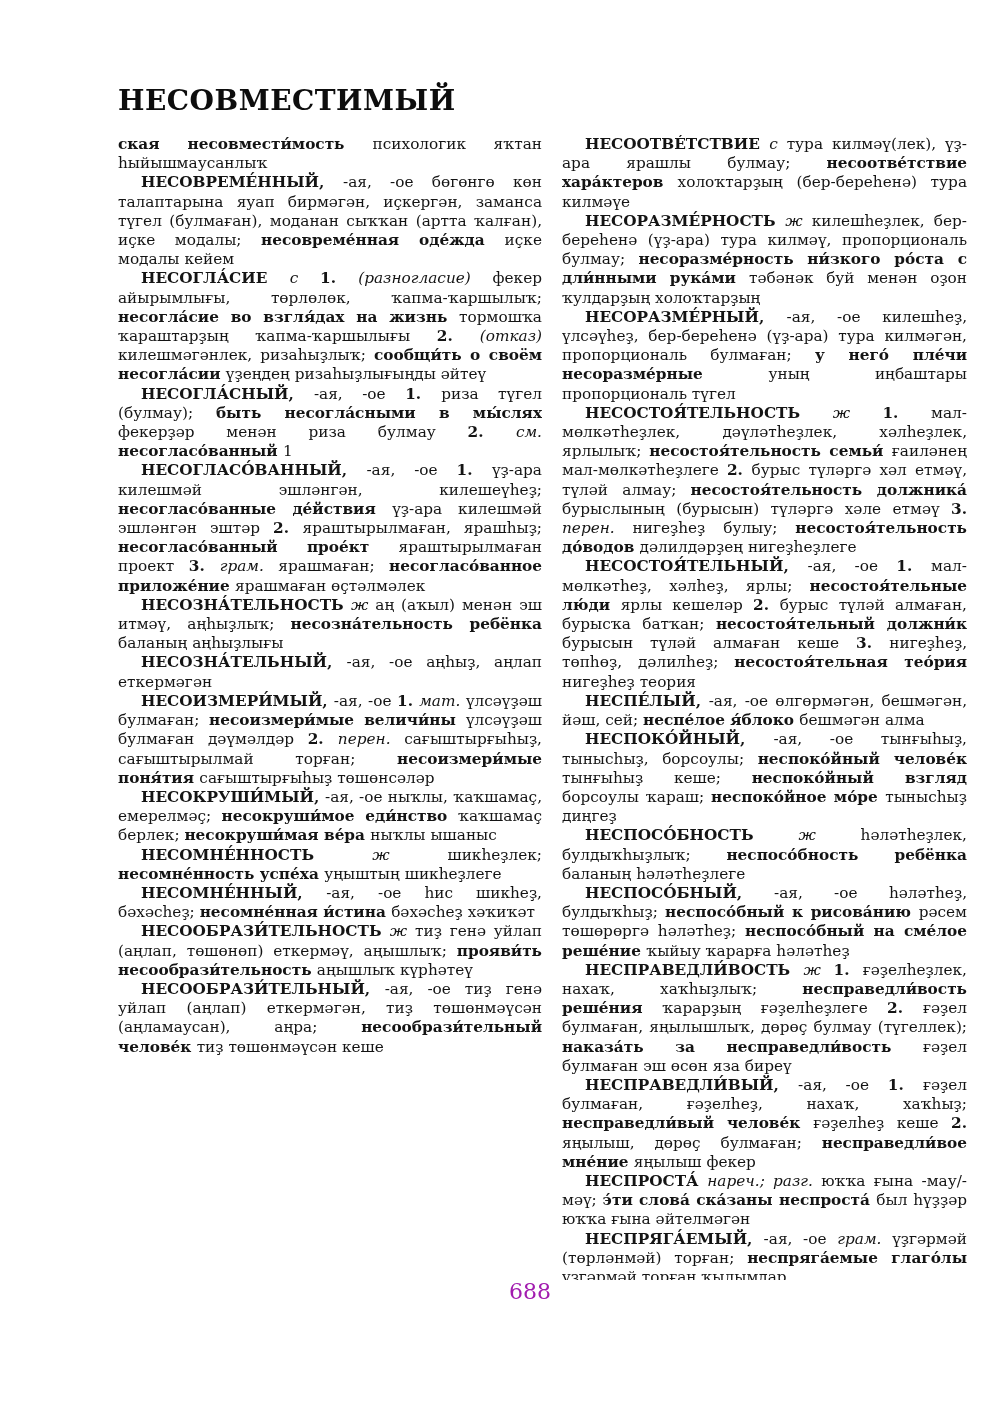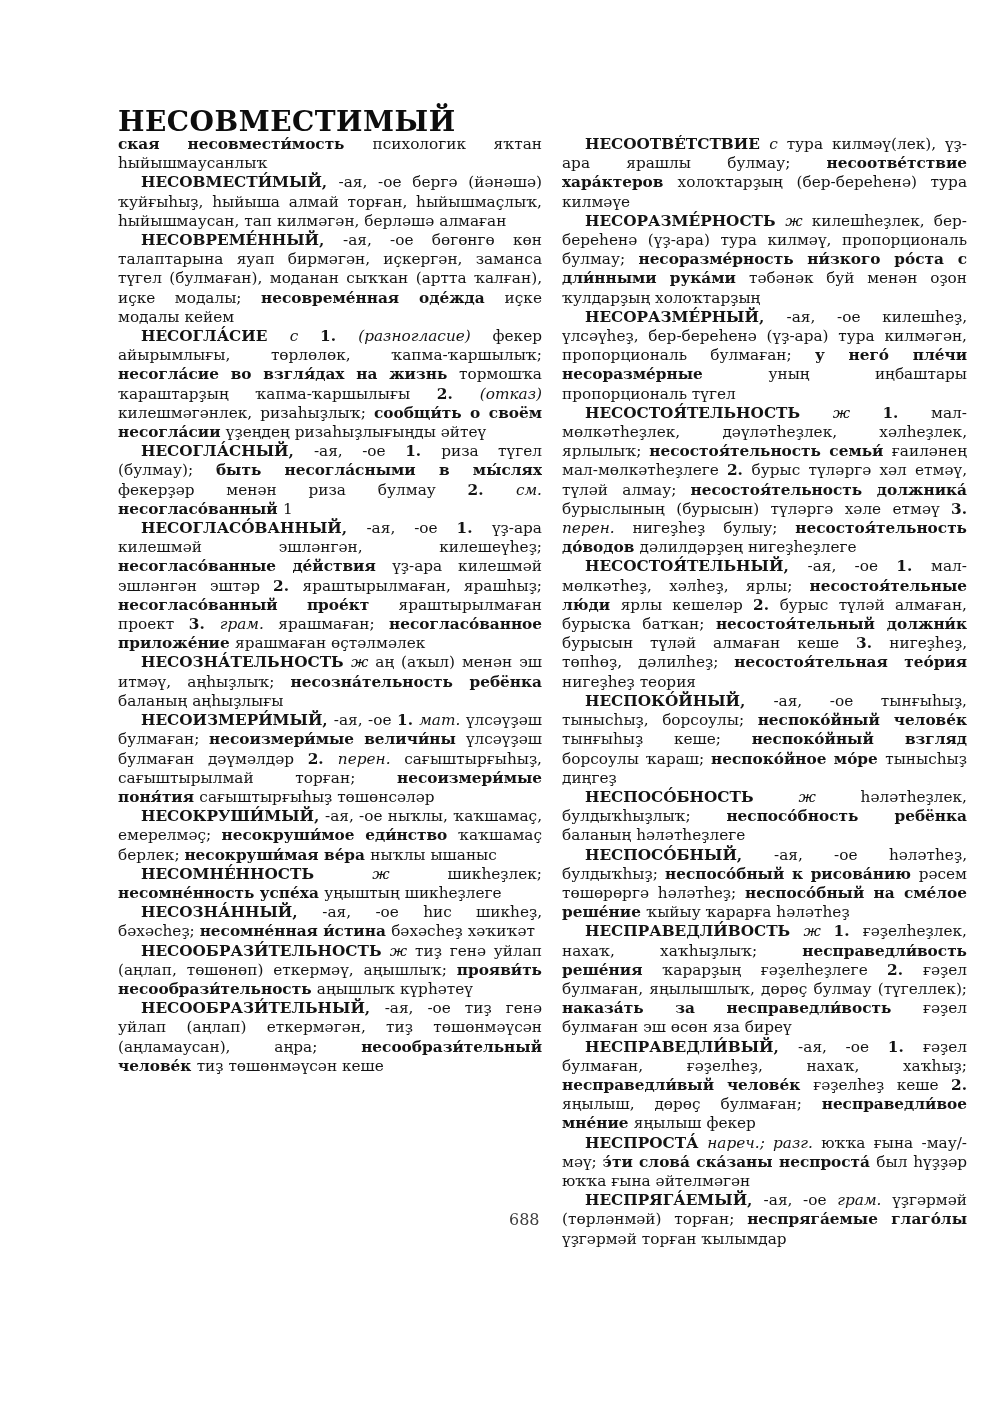--- a/index.html
+++ b/index.html
@@ -7,21 +7,21 @@
     width: 1000px; height: 1427px;
     background: #ffffff;
     color: #141414;
     font-family: "DejaVu Serif", "Liberation Serif", serif;
     position: relative;
     overflow: hidden;
   }
   .page { position: absolute; inset: 0; }
   .running-head {
     position: absolute;
-    left: 118px; top: 105px;
+    left: 118px; top: 84px;
     margin: 0;
     font-size: 28px;
     font-weight: bold;
     letter-spacing: 0.5px;
     color: #0d0d0d;
     white-space: nowrap;
   }
   .col {
     position: absolute;
     top: 135px;
@@ -32,51 +32,52 @@
     text-align: justify;
   }
   .col-left  { left: 118px; width: 424px; }
   .col-right { left: 562px; width: 405px; }
   .entry { margin: 0; text-indent: 1.5em; }
   .entry.no-indent { text-indent: 0; }
   .run-b  { font-weight: bold; }
   .run-i  { font-style: italic; }
   .page-number {
     position: absolute;
-    left: 509px; top: 1210px;
-    font-size: 16px;
-    color: #404040;
+    left: 509px; top: 1279px;
+    font-size: 22px;
+    color: #a21caf;
   }
 </style>
 </head>
 <body>
 
 <div class="page">
   <h1 class="running-head">НЕСОВМЕСТИМЫЙ</h1>
   <div class="col col-left">
       <p class="entry no-indent"><span class="run-b">ская несовмести́мость </span><span class="run-r">психологик яҡтан һыйышмаусанлыҡ</span></p>
-      <p class="entry"><span class="run-b">НЕСОВМЕСТИ́МЫЙ, </span><span class="run-r">-ая, -ое бергә (йәнәшә) ҡуйғыһыҙ, һыйыша алмай торған, һыйышмаҫлыҡ, һыйышмаусан, тап килмәгән, берләшә алмаған</span></p>
       <p class="entry"><span class="run-b">НЕСОВРЕМЕ́ННЫЙ, </span><span class="run-r">-ая, -ое бөгөнгө көн талаптарына яуап бирмәгән, иҫкергән, заманса түгел (булмаған), моданан сыҡҡан (артта ҡалған), иҫке модалы; </span><span class="run-b">несовреме́нная оде́жда </span><span class="run-r">иҫке модалы кейем</span></p>
       <p class="entry"><span class="run-b">НЕСОГЛА́СИЕ </span><span class="run-i">с </span><span class="run-b">1. </span><span class="run-i">(разногласие) </span><span class="run-r">фекер айырымлығы, төрлөлөк, ҡапма-ҡаршылыҡ; </span><span class="run-b">несогла́сие во взгля́дах на жизнь </span><span class="run-r">тормошҡа ҡараштарҙың ҡапма-ҡаршылығы </span><span class="run-b">2. </span><span class="run-i">(отказ) </span><span class="run-r">килешмәгәнлек, ризаһыҙлыҡ; </span><span class="run-b">сообщи́ть о своём несогла́сии </span><span class="run-r">үҙеңдең ризаһыҙлығыңды әйтеү</span></p>
       <p class="entry"><span class="run-b">НЕСОГЛА́СНЫЙ, </span><span class="run-r">-ая, -ое </span><span class="run-b">1. </span><span class="run-r">риза түгел (булмау); </span><span class="run-b">быть несогла́сными в мы́слях </span><span class="run-r">фекерҙәр менән риза булмау </span><span class="run-b">2. </span><span class="run-i">см. </span><span class="run-b">несогласо́ванный </span><span class="run-r">1</span></p>
       <p class="entry"><span class="run-b">НЕСОГЛАСО́ВАННЫЙ, </span><span class="run-r">-ая, -ое </span><span class="run-b">1. </span><span class="run-r">үҙ-ара килешмәй эшләнгән, килешеүһеҙ; </span><span class="run-b">несогласо́ванные де́йствия </span><span class="run-r">үҙ-ара килешмәй эшләнгән эштәр </span><span class="run-b">2. </span><span class="run-r">яраштырылмаған, ярашһыҙ; </span><span class="run-b">несогласо́ванный прое́кт </span><span class="run-r">яраштырылмаған проект </span><span class="run-b">3. </span><span class="run-i">грам. </span><span class="run-r">ярашмаған; </span><span class="run-b">несогласо́ванное приложе́ние </span><span class="run-r">ярашмаған өҫтәлмәлек</span></p>
       <p class="entry"><span class="run-b">НЕСОЗНА́ТЕЛЬНОСТЬ </span><span class="run-i">ж </span><span class="run-r">аң (аҡыл) менән эш итмәү, аңһыҙлыҡ; </span><span class="run-b">несозна́тельность ребёнка </span><span class="run-r">баланың аңһыҙлығы</span></p>
+      <p class="entry"><span class="run-b">НЕСОЗНА́ТЕЛЬНЫЙ, </span><span class="run-r">-ая, -ое аңһыҙ, аңлап еткермәгән</span></p>
       <p class="entry"><span class="run-b">НЕСОИЗМЕРИ́МЫЙ, </span><span class="run-r">-ая, -ое </span><span class="run-b">1. </span><span class="run-i">мат. </span><span class="run-r">үлсәүҙәш булмаған; </span><span class="run-b">несоизмери́мые величи́ны </span><span class="run-r">үлсәүҙәш булмаған дәүмәлдәр </span><span class="run-b">2. </span><span class="run-i">перен. </span><span class="run-r">сағыштырғыһыҙ, сағыштырылмай торған; </span><span class="run-b">несоизмери́мые поня́тия </span><span class="run-r">сағыштырғыһыҙ төшөнсәләр</span></p>
       <p class="entry"><span class="run-b">НЕСОКРУШИ́МЫЙ, </span><span class="run-r">-ая, -ое ныҡлы, ҡаҡшамаҫ, емерелмәҫ; </span><span class="run-b">несокруши́мое еди́нство </span><span class="run-r">ҡаҡшамаҫ берлек; </span><span class="run-b">несокруши́мая ве́ра </span><span class="run-r">ныҡлы ышаныс</span></p>
       <p class="entry"><span class="run-b">НЕСОМНЕ́ННОСТЬ </span><span class="run-i">ж </span><span class="run-r">шикһеҙлек; </span><span class="run-b">несомне́нность успе́ха </span><span class="run-r">уңыштың шикһеҙлеге</span></p>
-      <p class="entry"><span class="run-b">НЕСОЗНА́ННЫЙ, </span><span class="run-r">-ая, -ое һис шикһеҙ, бәхәсһеҙ; </span><span class="run-b">несомне́нная и́стина </span><span class="run-r">бәхәсһеҙ хәҡиҡәт</span></p>
+      <p class="entry"><span class="run-b">НЕСОМНЕ́ННЫЙ, </span><span class="run-r">-ая, -ое һис шикһеҙ, бәхәсһеҙ; </span><span class="run-b">несомне́нная и́стина </span><span class="run-r">бәхәсһеҙ хәҡиҡәт</span></p>
       <p class="entry"><span class="run-b">НЕСООБРАЗИ́ТЕЛЬНОСТЬ </span><span class="run-i">ж </span><span class="run-r">тиҙ генә уйлап (аңлап, төшөнөп) еткермәү, аңышлыҡ; </span><span class="run-b">прояви́ть несообрази́тельность </span><span class="run-r">аңышлыҡ күрһәтеү</span></p>
       <p class="entry"><span class="run-b">НЕСООБРАЗИ́ТЕЛЬНЫЙ, </span><span class="run-r">-ая, -ое тиҙ генә уйлап (аңлап) еткермәгән, тиҙ төшөнмәүсән (аңламаусан), аңра; </span><span class="run-b">несообрази́тельный челове́к </span><span class="run-r">тиҙ төшөнмәүсән кеше</span></p>
     </div>
   <div class="col col-right">
       <p class="entry"><span class="run-b">НЕСООТВЕ́ТСТВИЕ </span><span class="run-i">с </span><span class="run-r">тура килмәү(лек), үҙ-ара ярашлы булмау; </span><span class="run-b">несоотве́тствие хара́ктеров </span><span class="run-r">холоҡтарҙың (бер-береһенә) тура килмәүе</span></p>
       <p class="entry"><span class="run-b">НЕСОРАЗМЕ́РНОСТЬ </span><span class="run-i">ж </span><span class="run-r">килешһеҙлек, бер-береһенә (үҙ-ара) тура килмәү, пропорциональ булмау; </span><span class="run-b">несоразме́рность ни́зкого ро́ста с дли́нными рука́ми </span><span class="run-r">тәбәнәк буй менән оҙон ҡулдарҙың холоҡтарҙың</span></p>
       <p class="entry"><span class="run-b">НЕСОРАЗМЕ́РНЫЙ, </span><span class="run-r">-ая, -ое килешһеҙ, үлсәүһеҙ, бер-береһенә (үҙ-ара) тура килмәгән, пропорциональ булмаған; </span><span class="run-b">у него́ пле́чи несоразме́рные </span><span class="run-r">уның иңбаштары пропорциональ түгел</span></p>
       <p class="entry"><span class="run-b">НЕСОСТОЯ́ТЕЛЬНОСТЬ </span><span class="run-i">ж </span><span class="run-b">1. </span><span class="run-r">мал-мөлкәтһеҙлек, дәүләтһеҙлек, хәлһеҙлек, ярлылыҡ; </span><span class="run-b">несостоя́тельность семьи́ </span><span class="run-r">ғаиләнең мал-мөлкәтһеҙлеге </span><span class="run-b">2. </span><span class="run-r">бурыс түләргә хәл етмәү, түләй алмау; </span><span class="run-b">несостоя́тельность должника́ </span><span class="run-r">бурыслының (бурысын) түләргә хәле етмәү </span><span class="run-b">3. </span><span class="run-i">перен. </span><span class="run-r">нигеҙһеҙ булыу; </span><span class="run-b">несостоя́тельность до́водов </span><span class="run-r">дәлилдәрҙең нигеҙһеҙлеге</span></p>
       <p class="entry"><span class="run-b">НЕСОСТОЯ́ТЕЛЬНЫЙ, </span><span class="run-r">-ая, -ое </span><span class="run-b">1. </span><span class="run-r">мал-мөлкәтһеҙ, хәлһеҙ, ярлы; </span><span class="run-b">несостоя́тельные лю́ди </span><span class="run-r">ярлы кешеләр </span><span class="run-b">2. </span><span class="run-r">бурыс түләй алмаған, бурысҡа батҡан; </span><span class="run-b">несостоя́тельный должни́к </span><span class="run-r">бурысын түләй алмаған кеше </span><span class="run-b">3. </span><span class="run-r">нигеҙһеҙ, төпһөҙ, дәлилһеҙ; </span><span class="run-b">несостоя́тельная тео́рия </span><span class="run-r">нигеҙһеҙ теория</span></p>
+      <p class="entry"><span class="run-b">НЕСПЕ́ЛЫЙ, </span><span class="run-r">-ая, -ое өлгөрмәгән, бешмәгән, йәш, сей; </span><span class="run-b">неспе́лое я́блоко </span><span class="run-r">бешмәгән алма</span></p>
       <p class="entry"><span class="run-b">НЕСПОКО́ЙНЫЙ, </span><span class="run-r">-ая, -ое тынғыһыҙ, тынысһыҙ, борсоулы; </span><span class="run-b">неспоко́йный челове́к </span><span class="run-r">тынғыһыҙ кеше; </span><span class="run-b">неспоко́йный взгляд </span><span class="run-r">борсоулы ҡараш; </span><span class="run-b">неспоко́йное мо́ре </span><span class="run-r">тынысһыҙ диңгеҙ</span></p>
       <p class="entry"><span class="run-b">НЕСПОСО́БНОСТЬ </span><span class="run-i">ж </span><span class="run-r">һәләтһеҙлек, булдыҡһыҙлыҡ; </span><span class="run-b">неспосо́бность ребёнка </span><span class="run-r">баланың һәләтһеҙлеге</span></p>
       <p class="entry"><span class="run-b">НЕСПОСО́БНЫЙ, </span><span class="run-r">-ая, -ое һәләтһеҙ, булдыҡһыҙ; </span><span class="run-b">неспосо́бный к рисова́нию </span><span class="run-r">рәсем төшөрөргә һәләтһеҙ; </span><span class="run-b">неспосо́бный на сме́лое реше́ние </span><span class="run-r">ҡыйыу ҡарарға һәләтһеҙ</span></p>
       <p class="entry"><span class="run-b">НЕСПРАВЕДЛИ́ВОСТЬ </span><span class="run-i">ж </span><span class="run-b">1. </span><span class="run-r">ғәҙелһеҙлек, нахаҡ, хаҡһыҙлыҡ; </span><span class="run-b">несправедли́вость реше́ния </span><span class="run-r">ҡарарҙың ғәҙелһеҙлеге </span><span class="run-b">2. </span><span class="run-r">ғәҙел булмаған, яңылышлыҡ, дөрөҫ булмау (түгеллек); </span><span class="run-b">наказа́ть за несправедли́вость </span><span class="run-r">ғәҙел булмаған эш өсөн яза биреү</span></p>
       <p class="entry"><span class="run-b">НЕСПРАВЕДЛИ́ВЫЙ, </span><span class="run-r">-ая, -ое </span><span class="run-b">1. </span><span class="run-r">ғәҙел булмаған, ғәҙелһеҙ, нахаҡ, хаҡһыҙ; </span><span class="run-b">несправедли́вый челове́к </span><span class="run-r">ғәҙелһеҙ кеше </span><span class="run-b">2. </span><span class="run-r">яңылыш, дөрөҫ булмаған; </span><span class="run-b">несправедли́вое мне́ние </span><span class="run-r">яңылыш фекер</span></p>
       <p class="entry"><span class="run-b">НЕСПРОСТА́ </span><span class="run-i">нареч.; разг. </span><span class="run-r">юҡҡа ғына -мау/-мәү; </span><span class="run-b">э́ти слова́ ска́заны неспроста́ </span><span class="run-r">был һүҙҙәр юҡҡа ғына әйтелмәгән</span></p>
       <p class="entry"><span class="run-b">НЕСПРЯГА́ЕМЫЙ, </span><span class="run-r">-ая, -ое </span><span class="run-i">грам. </span><span class="run-r">үҙгәрмәй (төрләнмәй) торған; </span><span class="run-b">неспряга́емые глаго́лы </span><span class="run-r">үҙгәрмәй торған ҡылымдар</span></p>
     </div>
   <div class="page-number">688</div>
 </div>

